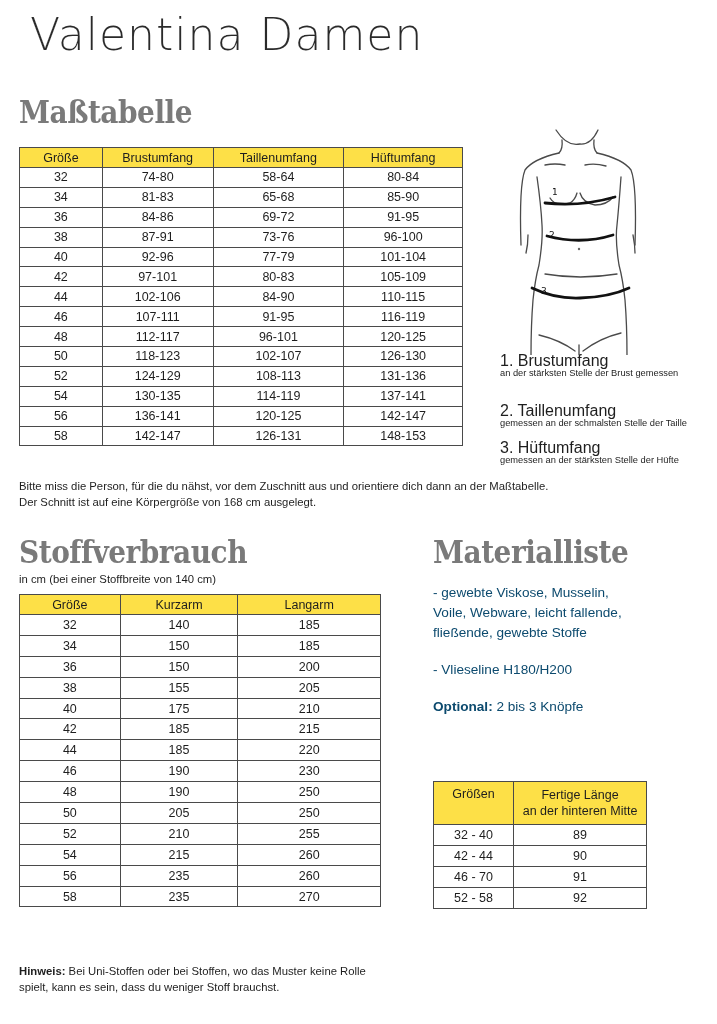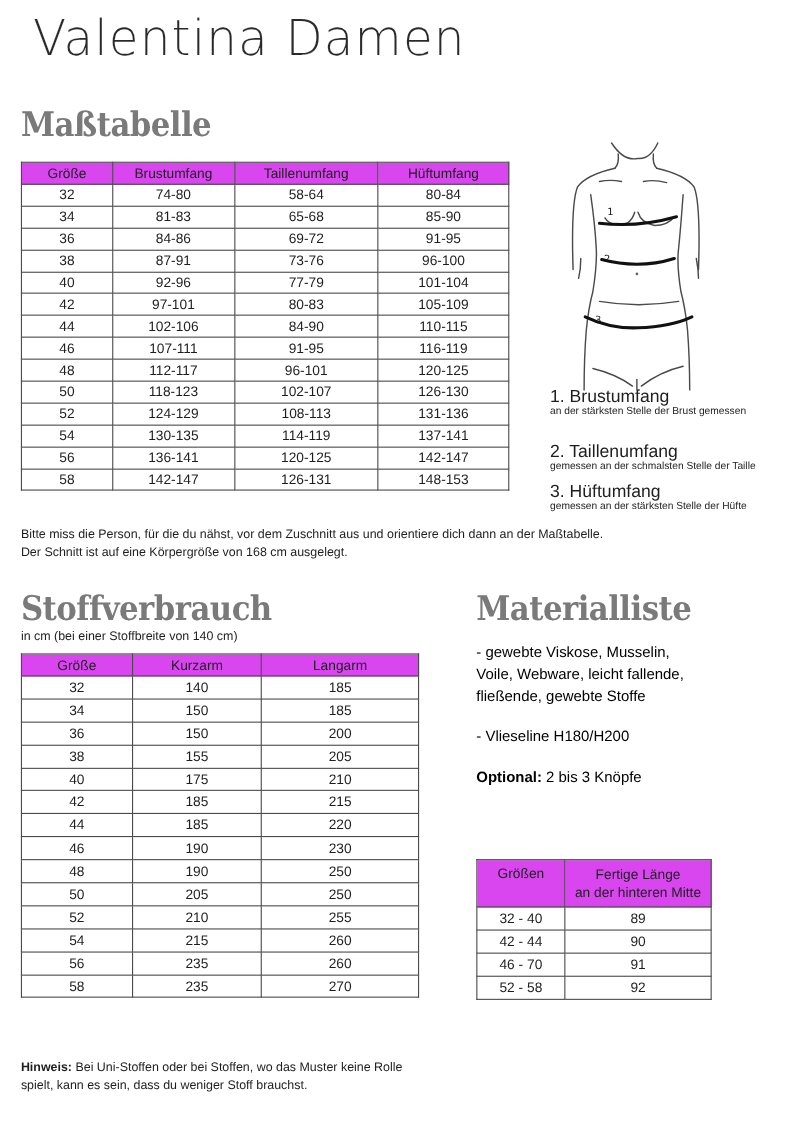--- a/index.html
+++ b/index.html
@@ -4,21 +4,21 @@
 <style>
   html, body { margin: 0; padding: 0; background: #ffffff; }
   body { width: 717px; height: 1024px; position: relative; overflow: hidden; font-family: "DejaVu Sans", sans-serif; color: #222; }
   .abs { position: absolute; }
 
   .brand-title { left: 30px; top: 8px; font-family: "DejaVu Sans", sans-serif; font-weight: 200; font-size: 45px; letter-spacing: 1px; color: #2a2a2a; transform: scaleX(0.98); transform-origin: left top; -webkit-text-stroke: 0.1px #fff; }
   .section-heading { font-family: "DejaVu Serif", serif; font-weight: bold; font-size: 28px; color: #7a7a7a; letter-spacing: -0.5px; transform: scaleY(1.1); transform-origin: left bottom; }
 
   table.grid { border-collapse: collapse; font-family: "Liberation Sans", sans-serif; font-size: 12.5px; color: #1e1e1e; }
   table.grid th, table.grid td { border: 1.3px solid #4a4a4a; text-align: center; padding: 0; }
-  table.grid th { background: #d946ef; font-weight: normal; margin-left: 32px; }
+  table.grid th { background: #fde047; font-weight: normal; margin-left: 32px; }
 
   #size-table { left: 19px; top: 147px; width: 444px; }
   #size-table th { height: 19px; }
   #size-table td { height: 18.9px; }
   #size-table col.c0 { width: 83px; }
   #size-table col.c1 { width: 111px; }
   #size-table col.c2 { width: 131px; }
   #size-table col.c3 { width: 119px; }
 
   #fabric-table { left: 19px; top: 594px; width: 362px; }
@@ -31,21 +31,21 @@
   #length-table { left: 433px; top: 781px; width: 214px; }
   #length-table th { height: 38px; line-height: 16px; vertical-align: middle; }
   #length-table th.g { vertical-align: top; padding-top: 4px; }
   #length-table td { height: 20px; }
   #length-table col.c0 { width: 97px; }
   #length-table col.c1 { width: 173px; }
 
   .body-text { font-family: "Liberation Sans", sans-serif; font-size: 11.3px; line-height: 16px; color: #1e1e1e; }
   .legend-title { font-family: "Liberation Sans", sans-serif; font-size: 16px; color: #1e1e1e; line-height: 14px; }
   .legend-sub { font-family: "Liberation Sans", sans-serif; font-size: 9.3px; color: #1e1e1e; line-height: 11px; }
-  .mat-text { font-family: "Liberation Sans", sans-serif; font-size: 13.6px; line-height: 20px; color: #000000; }
+  .mat-text { font-family: "Liberation Sans", sans-serif; font-size: 13.6px; line-height: 20px; color: #0c4a6e; }
   b { font-weight: bold; }
 </style>
 </head>
 <body>
 
 <div class="abs brand-title">Valentina Damen</div>
 
 <div class="abs section-heading" style="left:19px; top:98px;">Maßtabelle</div>
 
 <table class="abs grid" id="size-table">

